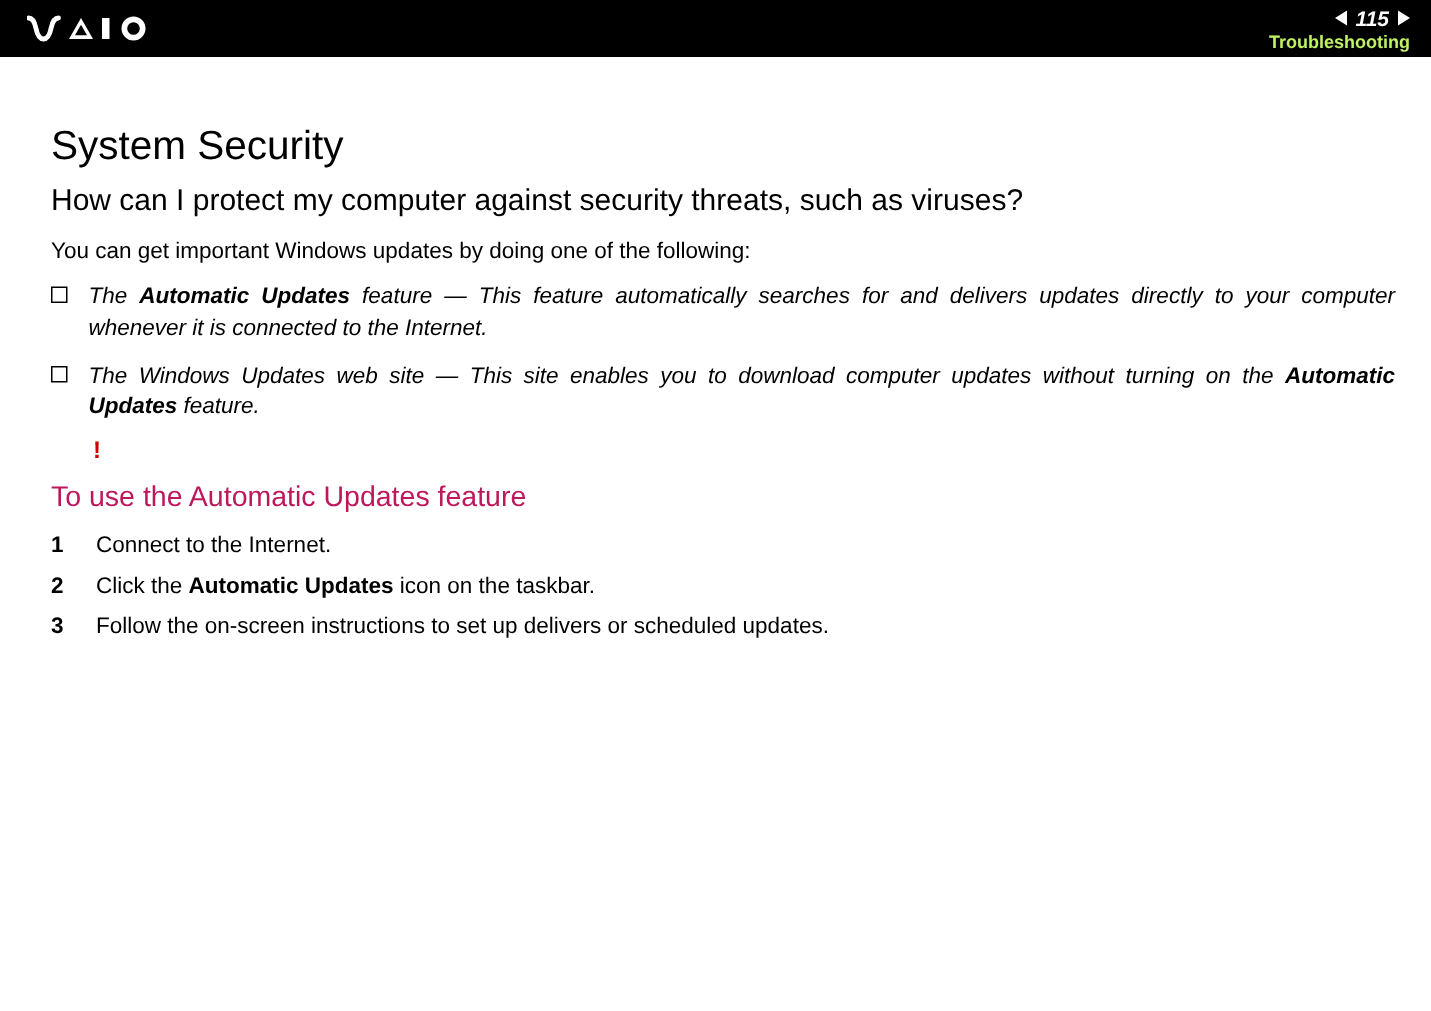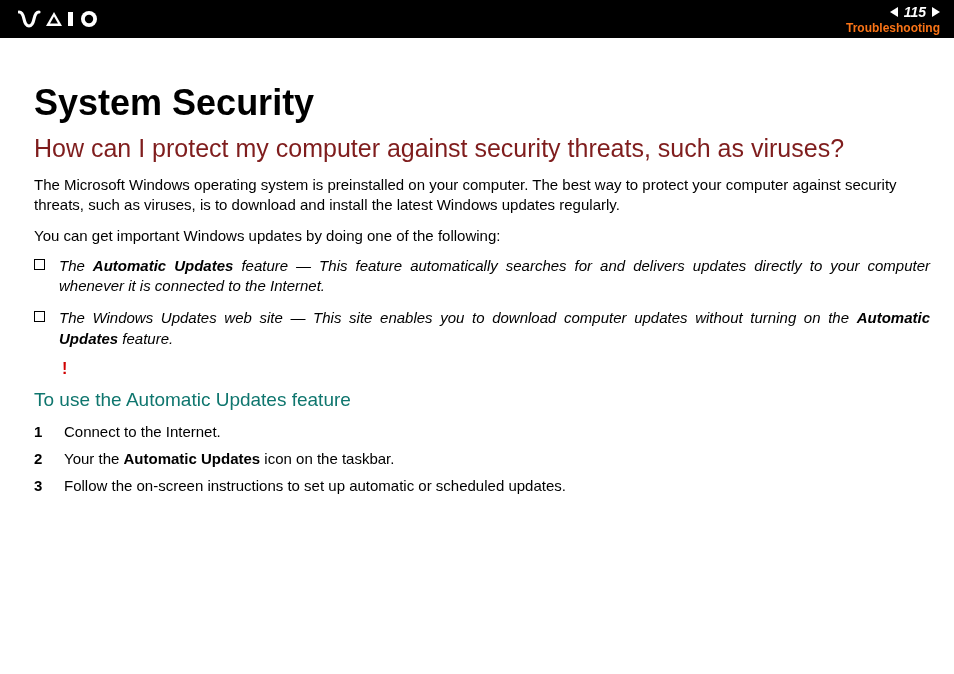--- a/index.html
+++ b/index.html
@@ -48,40 +48,40 @@
       border-left: 8px solid #fff;
     }
     .page-number {
       color: #fff;
       font-weight: bold;
       font-style: italic;
       font-size: 14px;
       padding: 0 2px;
     }
     .section-label {
-      color: #f97316;
+      color: #bef264;
       font-weight: bold;
       font-size: 12px;
     }
     .content {
       padding: 44px 24px 0 34px;
     }
     .h1 {
-      font-size: 36px;
-      font-weight: bold;
+      font-size: 27px;
+      font-weight: normal;
       margin-bottom: 10px;
     }
     .intro {
       font-size: 15px;
       line-height: 1.35;
       margin-bottom: 12px;
     }
     .h2 {
-      color: #7f1d1d;
-      font-size: 25px;
+      color: #000000;
+      font-size: 20px;
       font-weight: normal;
       margin-top: 8px;
       margin-bottom: 12px;
     }
     .para {
       font-size: 15px;
       line-height: 1.35;
       margin-bottom: 10px;
     }
     .bullet-list {
@@ -121,21 +121,21 @@
       display: block;
       padding-left: 0;
       width: auto;
       margin-bottom: 1px;
     }
     .note-container .note-text2 {
       font-size: 13px;
       line-height: 1.3;
     }
     .h3 {
-      color: #0f766e;
+      color: #be185d;
       font-size: 19px;
       font-weight: normal;
       margin: 12px 0 12px 0;
     }
     .steps {
       list-style: none;
       counter-reset: step;
     }
     .steps li {
       counter-increment: step;
@@ -172,21 +172,20 @@
       <span class="page-number">115</span>
       <div class="nav-triangle-right"></div>
     </div>
     <div class="section-label">Troubleshooting</div>
   </div>
 </div>
 
 <div class="content">
   <h1 class="h1">System Security</h1>
   <h2 class="h2">How can I protect my computer against security threats, such as viruses?</h2>
-  <p class="para">The Microsoft Windows operating system is preinstalled on your computer. The best way to protect your computer against security threats, such as viruses, is to download and install the latest Windows updates regularly.</p>
   <p class="para">You can get important Windows updates by doing one of the following:</p>
 
   <ul class="bullet-list">
     <li>
       <span class="bullet-box"></span>
       <span class="bullet-text">
         <span>The </span><b>Automatic Updates</b><span> feature — This feature automatically searches for and delivers updates directly to your computer whenever it is connected to the Internet.</span>
       </span>
     </li>
     <li>
@@ -203,20 +202,20 @@
 
   <h3 class="h3">To use the Automatic Updates feature</h3>
 
   <ol class="steps">
     <li>
       <span class="step-num">1</span>
       <span class="step-text"><span>Connect to the Internet.</span><b></b><span></span></span>
     </li>
     <li>
       <span class="step-num">2</span>
-      <span class="step-text"><span>Your the </span><b>Automatic Updates</b><span> icon on the taskbar.</span></span>
+      <span class="step-text"><span>Click the </span><b>Automatic Updates</b><span> icon on the taskbar.</span></span>
     </li>
     <li>
       <span class="step-num">3</span>
-      <span class="step-text"><span>Follow the on-screen instructions to set up automatic or scheduled updates.</span><b></b><span></span></span>
+      <span class="step-text"><span>Follow the on-screen instructions to set up delivers or scheduled updates.</span><b></b><span></span></span>
     </li>
   </ol>
 </div>
 
 </body></html>

